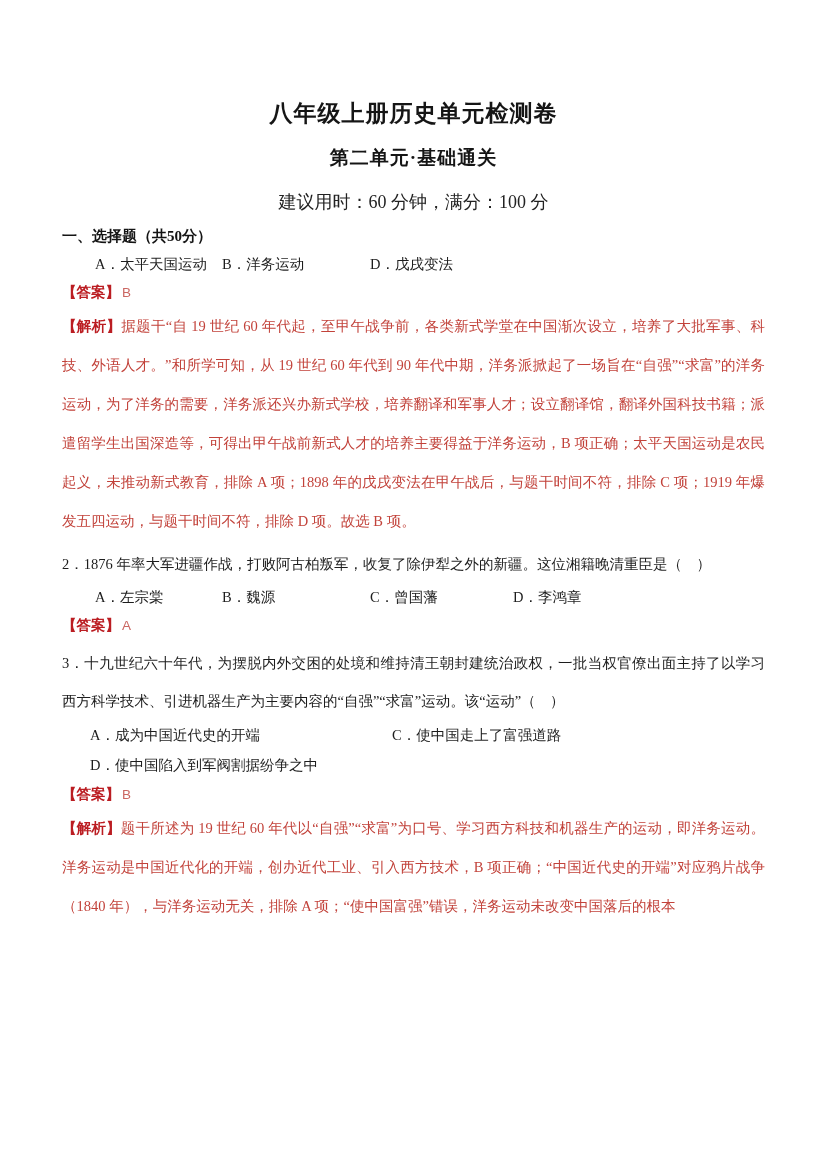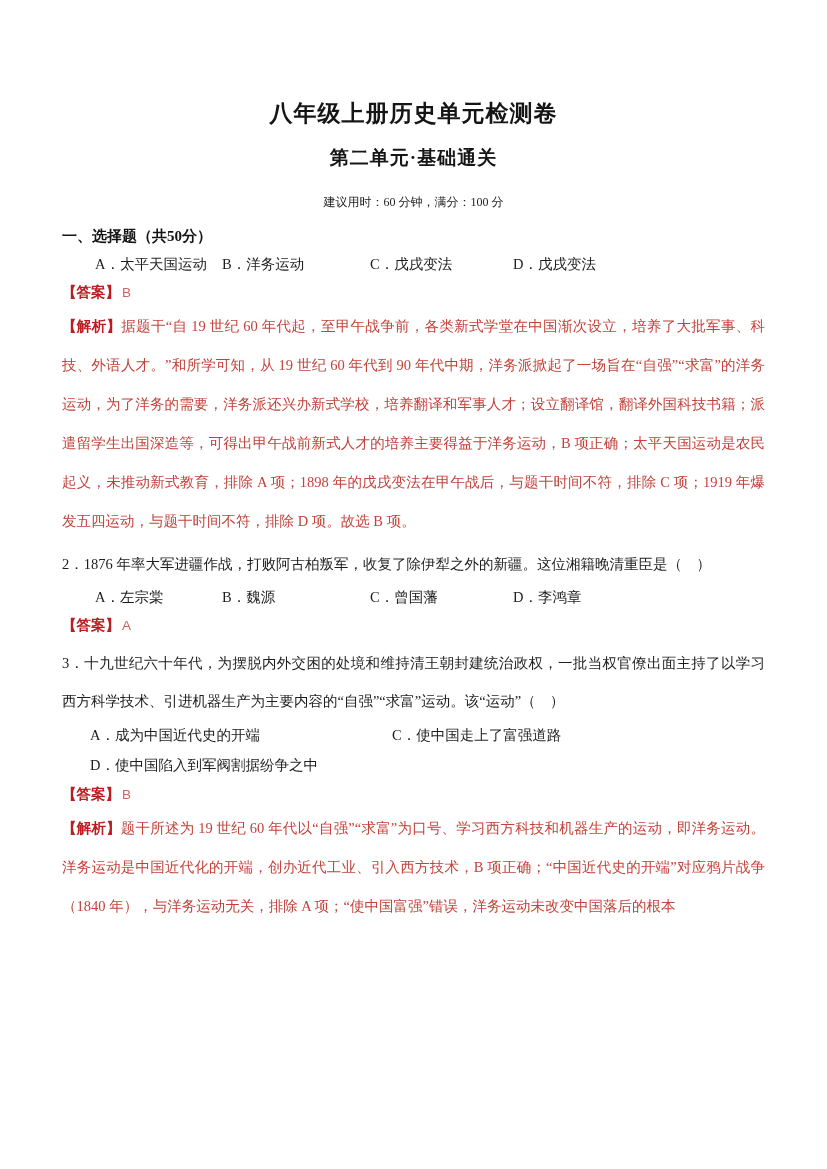--- a/index.html
+++ b/index.html
@@ -19,21 +19,21 @@
     font-size: 23px; font-weight: bold; letter-spacing: 1px;
     line-height: 32px; color: #151515;
   }
   .subtitle {
     margin: 14px 0 0 0; text-align: center;
     font-size: 19px; font-weight: bold; letter-spacing: 1px;
     line-height: 28px; color: #151515;
   }
   .meta {
     margin-top: 20px; text-align: center;
-    font-size: 12px; line-height: 20px; color: #222222;
+    font-size: 18px; line-height: 20px; color: #222222;
   }
   .section-heading {
     margin-top: 12px;
     font-size: 15px; font-weight: bold; line-height: 24px; color: #141414;
   }
   .question { margin-top: 2px; }
   .question + .question { margin-top: 4px; }
   .stem {
     margin: 0; font-size: 14.5px; line-height: 38px;
     text-align: justify; color: #1d1d1d;
@@ -65,21 +65,20 @@
 
   <h1 class="title">八年级上册历史单元检测卷</h1>
   <h2 class="subtitle">第二单元·基础通关</h2>
   <div class="meta">建议用时：60 分钟，满分：100 分</div>
   <div class="section-heading">一、选择题（共50分）</div>
 
   <div class="question">
     <div class="options-row">
       <span class="opt-a">A．太平天国运动</span>
       <span class="opt-b">B．洋务运动</span>
-      <span class="opt-c">C．戊戌变法</span>
       <span class="opt-d">D．戊戌变法</span>
     </div>
     <div class="answer-line">
       <span class="marker">【答案】</span><span class="answer-letter">B</span>
     </div>
     <p class="analysis">
       <span class="marker">【解析】</span><span>据题干“自 19 世纪 60 年代起，至甲午战争前，各类新式学堂在中国渐次设立，培养了大批军事、科技、外语人才。”和所学可知，从 19 世纪 60 年代到 90 年代中期，洋务派掀起了一场旨在“自强”“求富”的洋务运动，为了洋务的需要，洋务派还兴办新式学校，培养翻译和军事人才；设立翻译馆，翻译外国科技书籍；派遣留学生出国深造等，可得出甲午战前新式人才的培养主要得益于洋务运动，B 项正确；太平天国运动是农民起义，未推动新式教育，排除 A 项；1898 年的戊戌变法在甲午战后，与题干时间不符，排除 C 项；1919 年爆发五四运动，与题干时间不符，排除 D 项。故选 B 项。</span>
     </p>
   </div>
 

